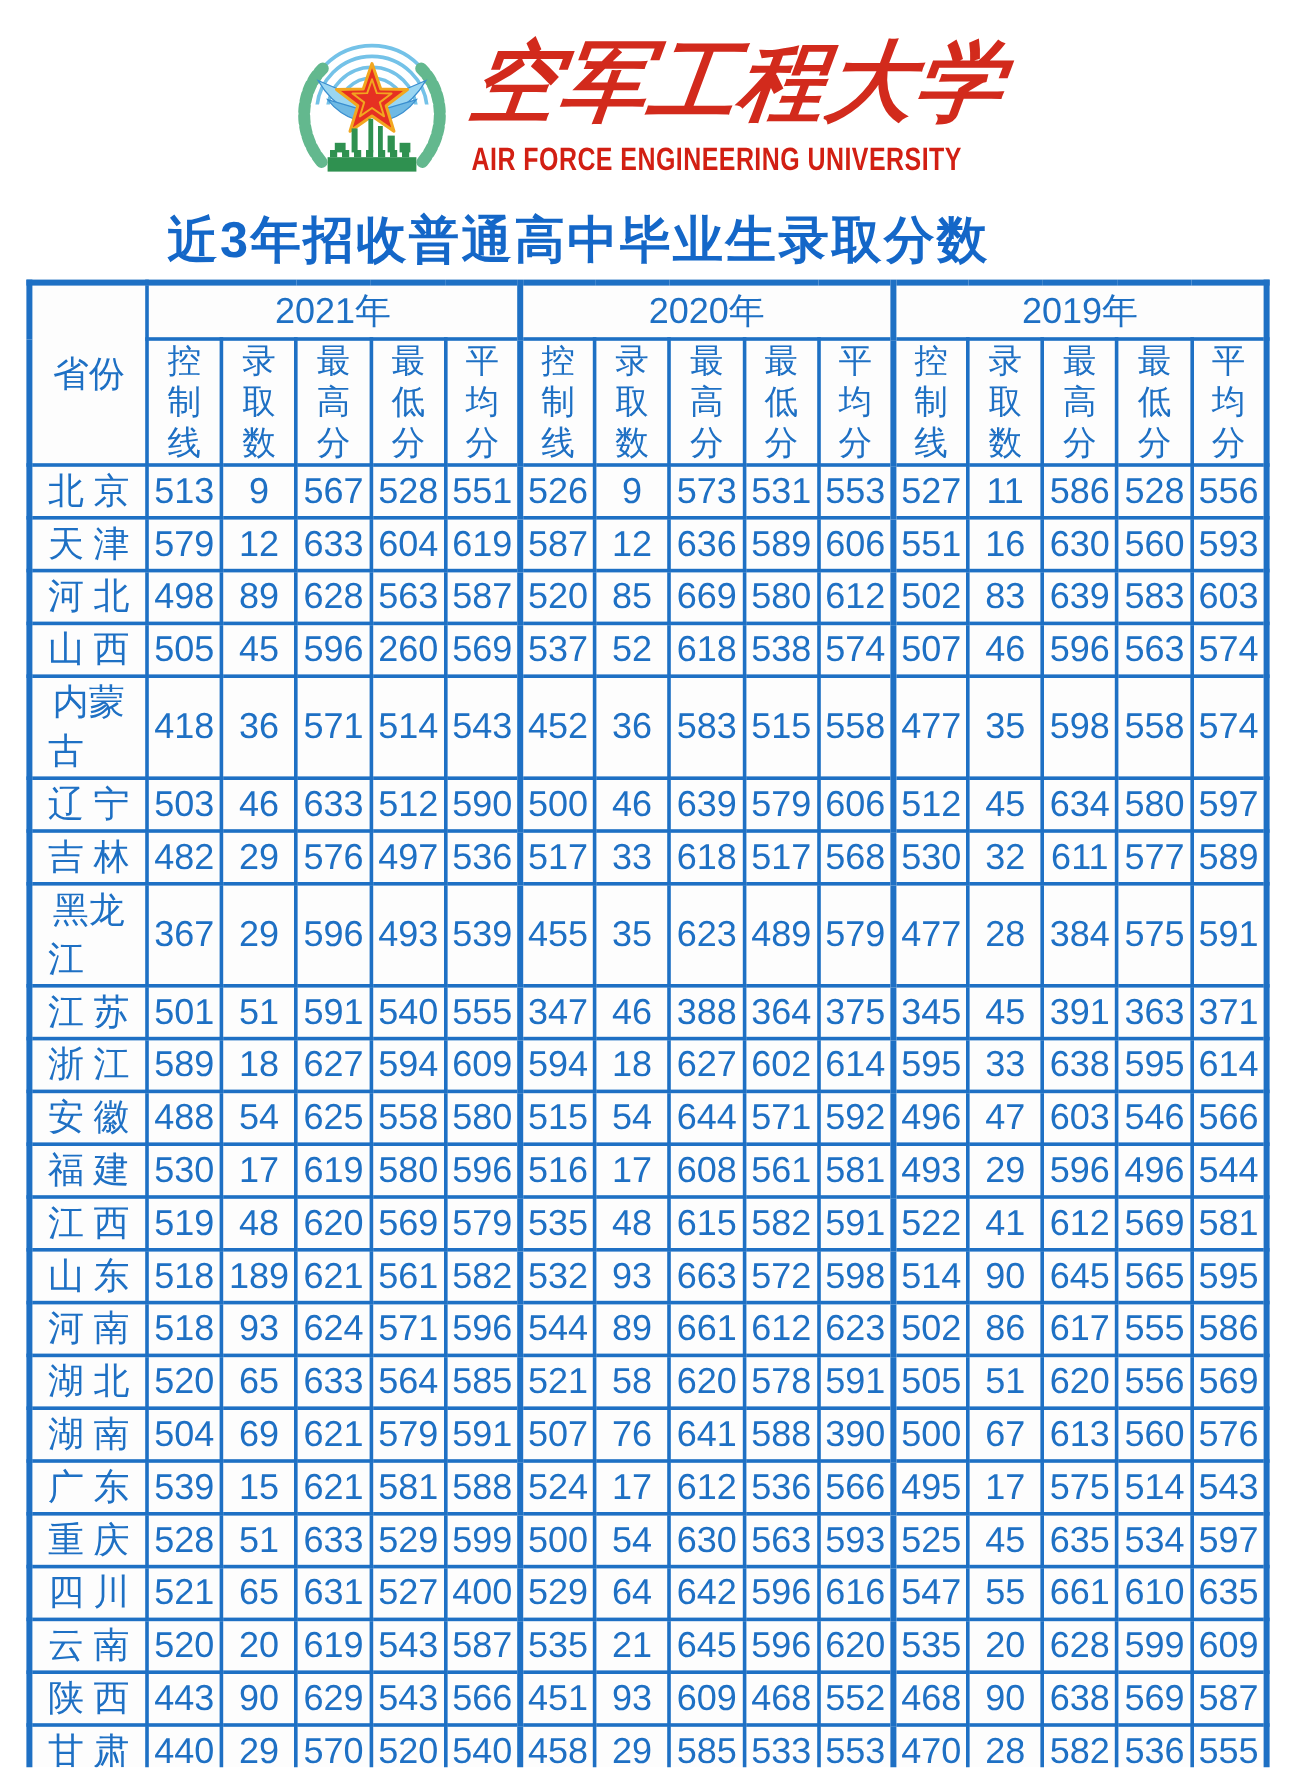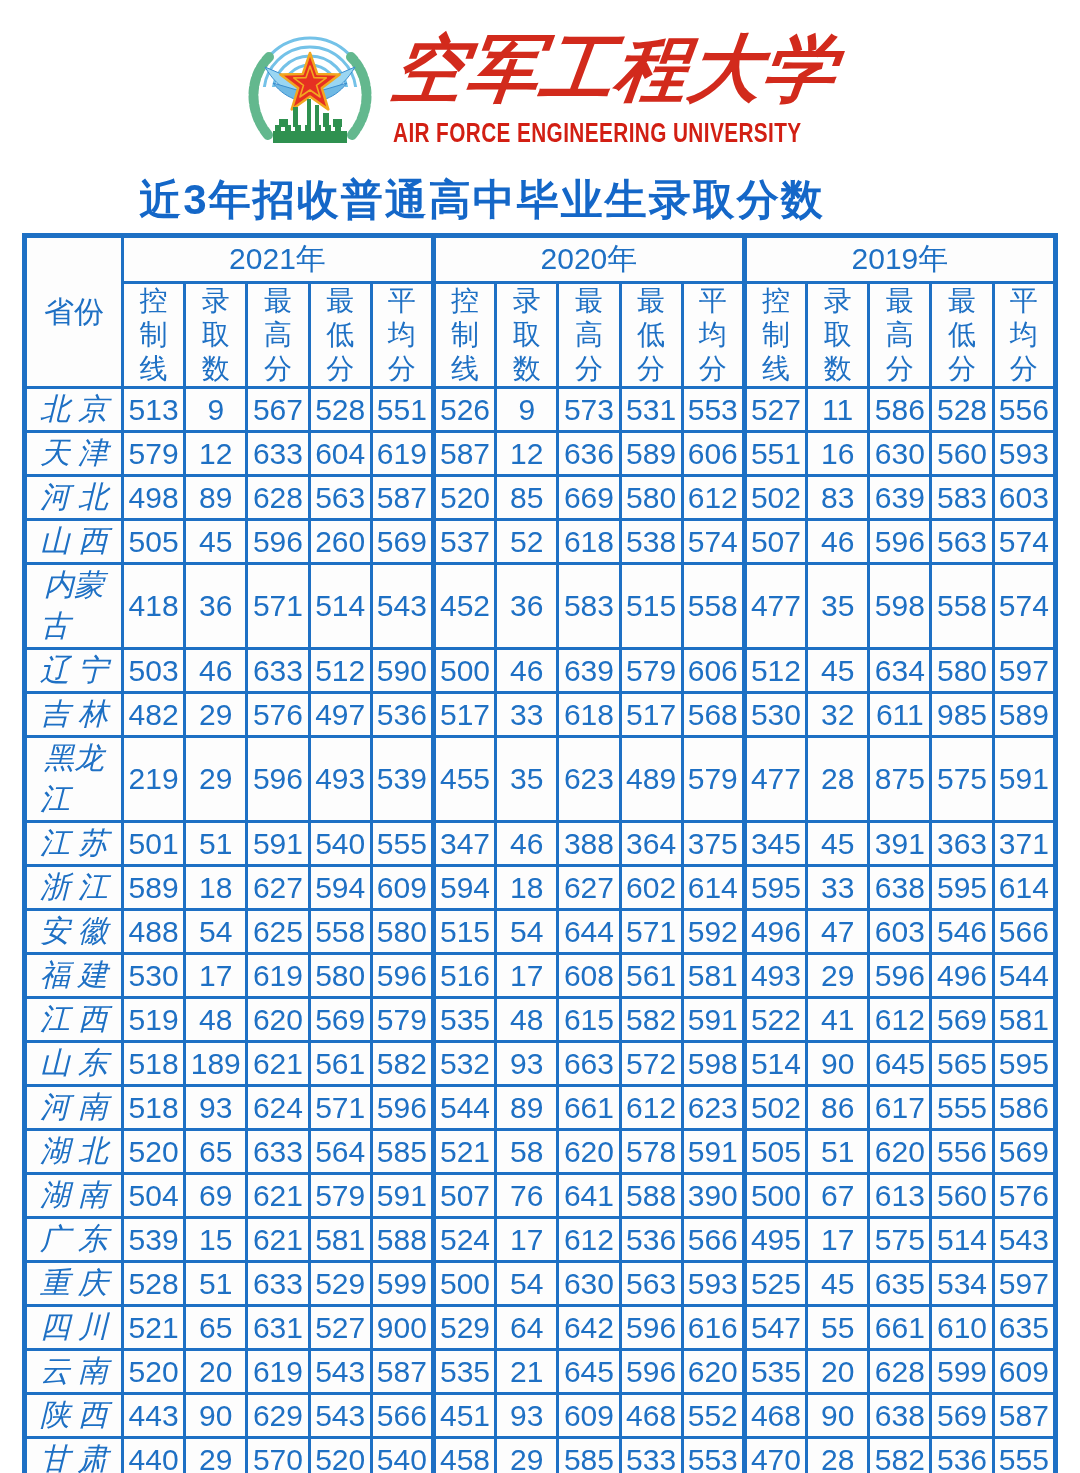--- a/index.html
+++ b/index.html
@@ -95,21 +95,20 @@
     font-size: 28px;
     padding: 0;
   }
   tbody tr { height: 41.4px; }
   th.province-head { font-size: 30px; }
   th.province-cell {
     text-align: justify;
     text-align-last: justify;
     padding: 0 13px;
     font-size: 30px;
-    font-style: italic;
   }
   td.score-cell { font-size: 30px; letter-spacing: 0; }
 </style>
 </head>
 <body>
 
 <div class="page">
 
   <div class="logo-row">
     <div class="emblem-wrap">
@@ -361,38 +360,38 @@
           <td class="score-cell">497</td>
           <td class="score-cell">536</td>
           <td class="score-cell grp">517</td>
           <td class="score-cell">33</td>
           <td class="score-cell">618</td>
           <td class="score-cell">517</td>
           <td class="score-cell">568</td>
           <td class="score-cell grp">530</td>
           <td class="score-cell">32</td>
           <td class="score-cell">611</td>
-          <td class="score-cell">985</td>
+          <td class="score-cell">577</td>
           <td class="score-cell">589</td>
         </tr>
         <tr>
           <th class="province-cell">黑龙江</th>
-          <td class="score-cell">219</td>
+          <td class="score-cell">367</td>
           <td class="score-cell">29</td>
           <td class="score-cell">596</td>
           <td class="score-cell">493</td>
           <td class="score-cell">539</td>
           <td class="score-cell grp">455</td>
           <td class="score-cell">35</td>
           <td class="score-cell">623</td>
           <td class="score-cell">489</td>
           <td class="score-cell">579</td>
           <td class="score-cell grp">477</td>
           <td class="score-cell">28</td>
-          <td class="score-cell">875</td>
+          <td class="score-cell">384</td>
           <td class="score-cell">575</td>
           <td class="score-cell">591</td>
         </tr>
         <tr>
           <th class="province-cell">江苏</th>
           <td class="score-cell">501</td>
           <td class="score-cell">51</td>
           <td class="score-cell">591</td>
           <td class="score-cell">540</td>
           <td class="score-cell">555</td>
@@ -586,21 +585,21 @@
           <td class="score-cell">635</td>
           <td class="score-cell">534</td>
           <td class="score-cell">597</td>
         </tr>
         <tr>
           <th class="province-cell">四川</th>
           <td class="score-cell">521</td>
           <td class="score-cell">65</td>
           <td class="score-cell">631</td>
           <td class="score-cell">527</td>
-          <td class="score-cell">900</td>
+          <td class="score-cell">400</td>
           <td class="score-cell grp">529</td>
           <td class="score-cell">64</td>
           <td class="score-cell">642</td>
           <td class="score-cell">596</td>
           <td class="score-cell">616</td>
           <td class="score-cell grp">547</td>
           <td class="score-cell">55</td>
           <td class="score-cell">661</td>
           <td class="score-cell">610</td>
           <td class="score-cell">635</td>

